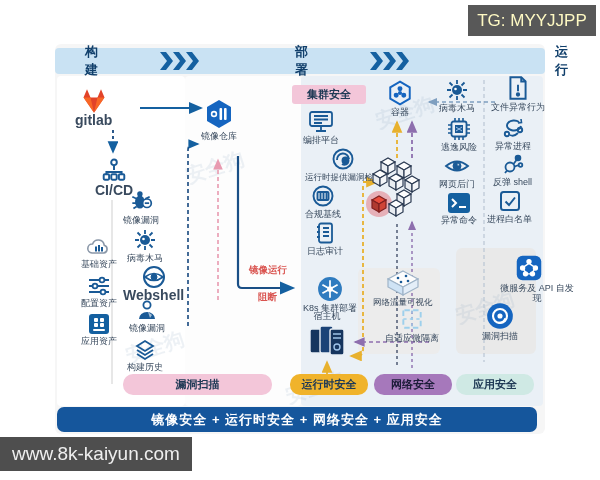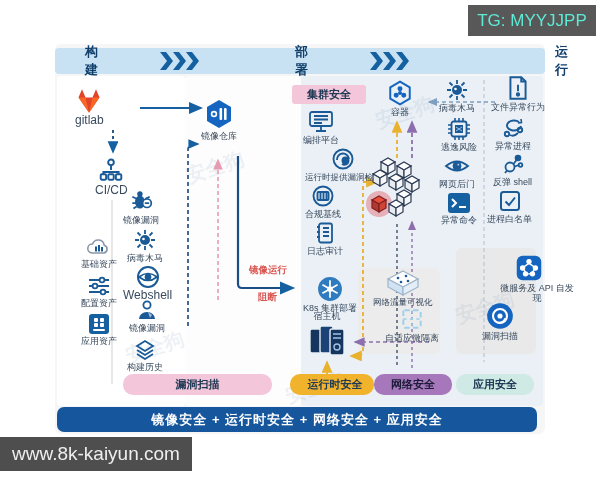--- a/index.html
+++ b/index.html
@@ -1,20 +1,20 @@
 <!DOCTYPE html>
 <html><head>
 <meta charset="utf-8">
 <style>
   html,body{margin:0;padding:0;background:#fff;}
   body{width:600px;height:480px;position:relative;overflow:hidden;
        font-family:"Liberation Sans","DejaVu Sans",sans-serif;-webkit-font-smoothing:antialiased;}
   .abs{position:absolute;}
   
-  #tg-badge{left:468px;top:5px;width:128px;height:31px;background:#585858;color:#5eead4;
+  #tg-badge{left:468px;top:5px;width:128px;height:31px;background:#585858;color:#fef9c3;
     display:flex;align-items:center;justify-content:center;font-size:17px;}
   
   #site-badge{left:0;top:437px;width:192px;height:34px;background:#4e4e4e;color:#eee;
     display:flex;align-items:center;justify-content:center;font-size:19px;}
   
   #diagram{left:55px;top:44px;width:490px;height:390px;background:#f6f6f6;border-radius:6px;}
   .panel{position:absolute;border-radius:4px;}
   #panel-left{left:2px;top:32px;width:128px;height:330px;background:#ffffff;}
   #panel-mid{left:130px;top:32px;width:116px;height:330px;background:#fdfdfd;}
   #panel-right{left:246px;top:32px;width:242px;height:330px;background:#eaf0f6;}
@@ -23,27 +23,27 @@
   
   #stage-bar{left:0;top:4px;width:490px;height:26px;background:#c9e2f3;border-radius:4px;
     display:flex;align-items:center;color:#103f6b;font-weight:bold;font-size:13px;gap:45px;}
   .stage-label{letter-spacing:3px;}
   #stage-build{margin-left:30px;} #stage-deploy{margin-left:46px;} #stage-run{margin-left:96px;}
   .chevrons{margin-left:14px;display:flex;}
   
   .item{position:absolute;display:flex;flex-direction:column;align-items:center;}
   .lbl{font-size:9px;color:#394a5e;white-space:nowrap;margin-top:1px;line-height:10px;}
   .lbl.wrap{white-space:normal;text-align:center;width:76px;margin-left:17px;}
-  .lbl.en{font-size:12px;}
+  .lbl.en{font-size:14px;font-weight:bold;}
   .red-lbl{position:absolute;font-size:9.5px;font-weight:bold;color:#d9534f;white-space:nowrap;}
   
   .sec-badge{position:absolute;height:21px;border-radius:10px;display:flex;align-items:center;
     justify-content:center;font-size:11px;font-weight:bold;color:#203a56;}
   #badge-image{left:68px;top:330px;width:149px;background:#f3c6d9;}
-  #badge-runtime{left:235px;top:330px;width:78px;background:#f0b32b;padding-left:6px;}
+  #badge-runtime{left:235px;top:330px;width:78px;background:#f0b32b;}
   #badge-network{left:319px;top:330px;width:78px;background:#a678bb;color:#1d1d3a;}
   #badge-app{left:401px;top:330px;width:78px;background:#cfe9e4;}
   #badge-cluster{left:237px;top:41px;width:74px;height:19px;background:#f3c6d9;border-radius:3px;
     font-size:11px;}
   
   #footer-banner{left:2px;top:363px;width:480px;height:25px;background:#15569c;border-radius:7px;
     display:flex;align-items:center;justify-content:center;color:#fff;font-weight:bold;font-size:13px;
     letter-spacing:1px;}
   
   .wm{position:absolute;font-size:20px;font-weight:bold;color:#5d83a8;opacity:0.10;

